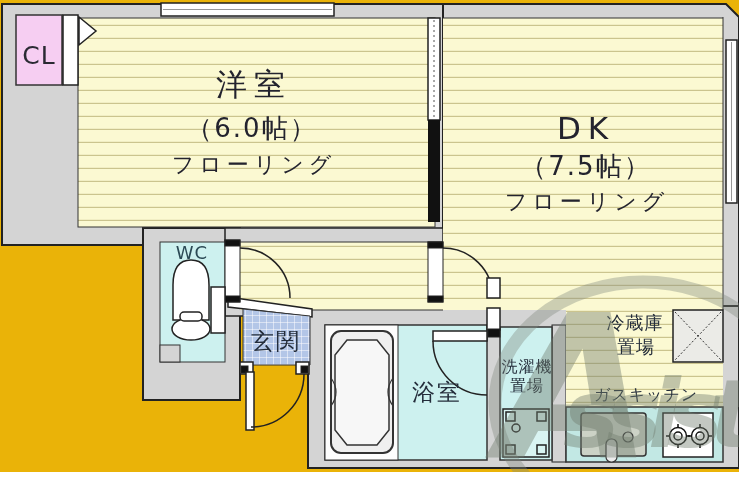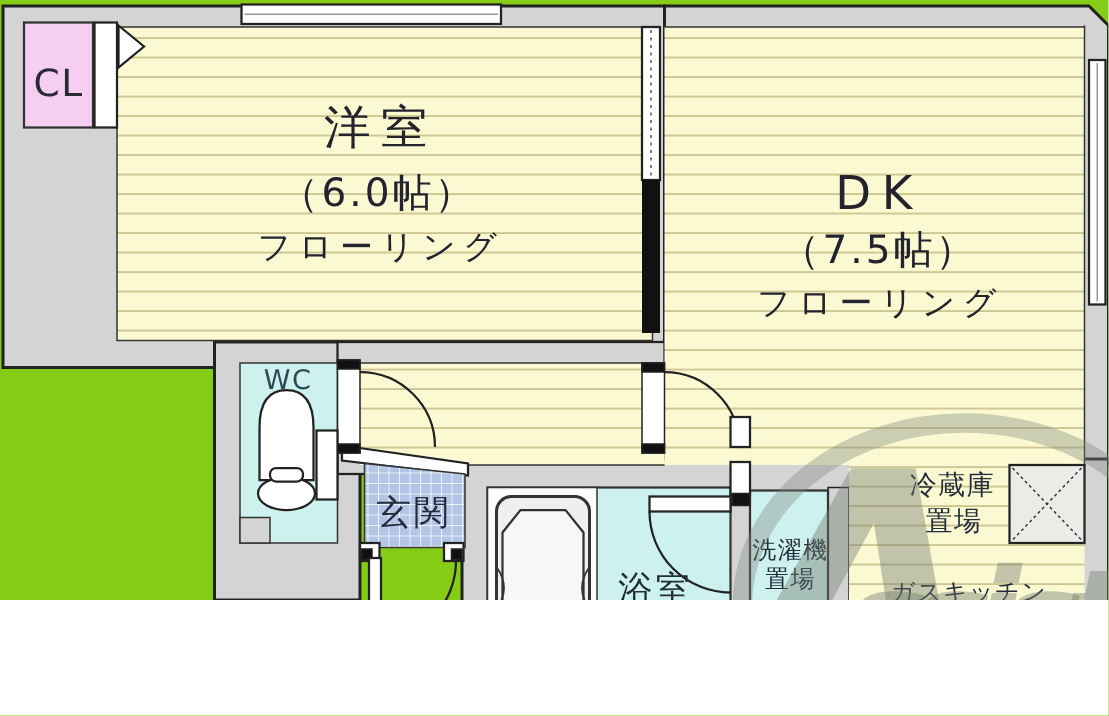--- a/index.html
+++ b/index.html
@@ -1,16 +1,16 @@
 <!DOCTYPE html>
 <html><head>
 <meta charset="utf-8">
 <style>
   html,body{margin:0;padding:0;background:#fff;}
-  .stage{position:relative;width:739px;height:400px;background:#84cc16;overflow:hidden;
+  .stage{position:relative;width:739px;height:472px;background:#eab308;overflow:hidden;
          font-family:"DejaVu Sans","Liberation Sans",sans-serif;}
   svg{display:block;}
   text{font-family:"DejaVu Sans","Liberation Sans",sans-serif;fill:#23232e;}
   .room-big{font-size:31px;letter-spacing:7px;}
   .room-size{font-size:26px;letter-spacing:2px;}
   .room-floor{font-size:22px;letter-spacing:5px;}
   .lbl-md{font-size:23px;letter-spacing:2px;fill:#232c3a;}
   .lbl-sm{font-size:16px;letter-spacing:1px;fill:#232c3a;}
   .lbl-wc{font-size:18px;letter-spacing:1px;fill:#2b4a55;}
   .lbl-cl{font-size:25px;letter-spacing:1px;fill:#2a2a33;}

